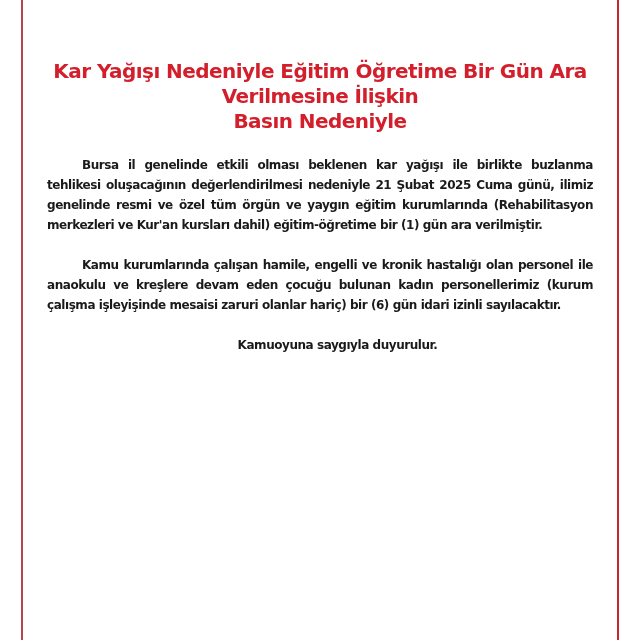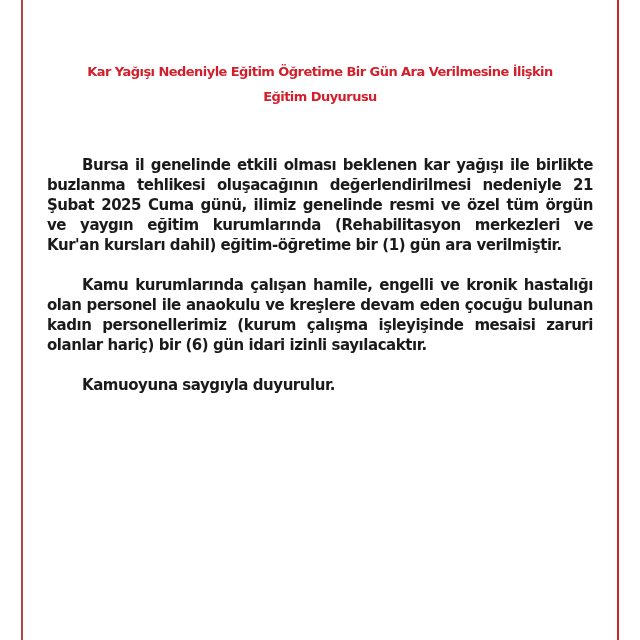--- a/index.html
+++ b/index.html
@@ -25,54 +25,54 @@
 
     .doc-title {
       position: absolute;
       top: 59px;
       left: 40px;
       width: 560px;
       text-align: center;
       color: #d21f2b;
       font-family: "DejaVu Sans", sans-serif;
       font-weight: bold;
-      font-size: 13px;
+      font-size: 20px;
       line-height: 25px;
       letter-spacing: -0.55px;
     }
 
     .doc-body {
       position: absolute;
       top: 155px;
       left: 47px;
       width: 546px;
       color: #1a1a1a;
       font-family: "DejaVu Sans", sans-serif;
       font-weight: bold;
-      font-size: 15px;
+      font-size: 12px;
       line-height: 20px;
       letter-spacing: -0.45px;
     }
     .para {
       margin: 0 0 20px 0;
       text-align: justify;
       text-indent: 35px;
     }
     .para.closing {
-      text-align: left;
+      text-align: center;
     }
   </style>
 </head>
 <body>
 
 <div class="border-line border-left"></div>
 <div class="border-line border-right"></div>
 
 <div class="doc-title">
   <div>Kar Yağışı Nedeniyle Eğitim Öğretime Bir Gün Ara Verilmesine İlişkin</div>
-  <div>Eğitim Duyurusu</div>
+  <div>Basın Nedeniyle</div>
 </div>
 
 <div class="doc-body">
   <p class="para">Bursa il genelinde etkili olması beklenen kar yağışı ile birlikte buzlanma tehlikesi oluşacağının değerlendirilmesi nedeniyle 21 Şubat 2025 Cuma günü, ilimiz genelinde resmi ve özel tüm örgün ve yaygın eğitim kurumlarında (Rehabilitasyon merkezleri ve Kur'an kursları dahil) eğitim-öğretime bir (1) gün ara verilmiştir.</p>
   <p class="para">Kamu kurumlarında çalışan hamile, engelli ve kronik hastalığı olan personel ile anaokulu ve kreşlere devam eden çocuğu bulunan kadın personellerimiz (kurum çalışma işleyişinde mesaisi zaruri olanlar hariç) bir (6) gün idari izinli sayılacaktır.</p>
   <p class="para closing">Kamuoyuna saygıyla duyurulur.</p>
 </div>
 
 </body></html>

